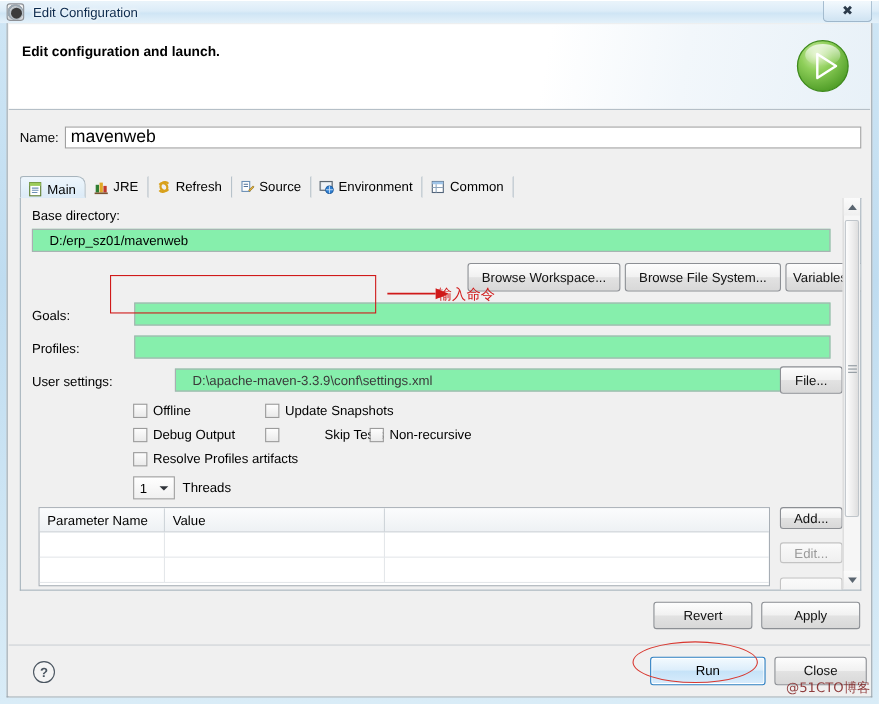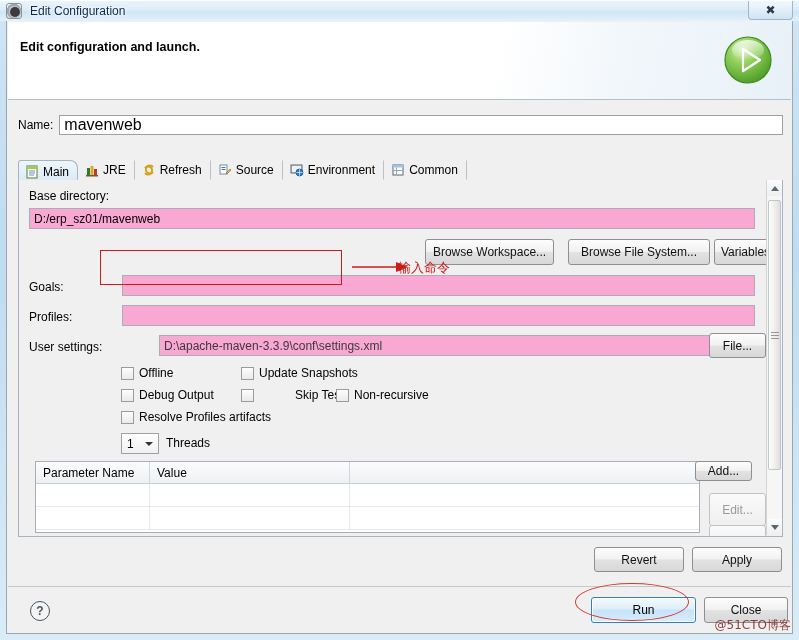--- a/index.html
+++ b/index.html
@@ -151,24 +151,24 @@
   #scrollinner {
     position: absolute; left: 0; top: 0;
     width: 748px; height: 355px;
   }
 
   .sec-label { position: absolute; font-size: 12px; }
   .txtfield {
     position: absolute;
     height: 21px;
     border: 1px solid #abadb3;
-    background: #f9a8d4;
+    background: #86efac;
     font-family: "Liberation Sans", sans-serif;
     font-size: 12px;
-    padding: 0 4px;
+    padding: 0 15px;
     outline: none;
     color: #000;
   }
   .txtfield.readonlyish { color: #3a3a3a; }
 
   .btn {
     border: 1px solid #8c8f94;
     border-radius: 3px;
     background: linear-gradient(180deg,#fdfdfd 0%,#f1f1f1 48%,#e2e2e2 52%,#d8d8d8 100%);
     font-family: "Liberation Sans", sans-serif;
@@ -447,21 +447,21 @@
       </div>
     </div>
 
     <div id="scrollarea">
       <div id="scrollinner">
 
         <span class="sec-label" style="left:10px; top:9px;">Base directory:</span>
 
         <input class="txtfield" style="left: 10px; top: 28px; width: 726px;" type="text" value="D:/erp_sz01/mavenweb">
 
-        <div class="btn" style="position:absolute; left:406px; top:59px; width:129px; height:26px;">Browse Workspace...</div>
+        <div class="btn" style="position:absolute; left:406px; top:59px; width:139px; height:26px;">Browse Workspace...</div>
         <div class="btn" style="position:absolute; left:549px; top:59px; width:142px; height:26px;">Browse File System...</div>
         <div class="btn" style="position:absolute; left:695px; top:59px; width:73px; height:26px;">Variables...</div>
 
         <span class="sec-label" style="left:10px; top:100px;">Goals:</span>
         <input class="txtfield" style="left: 103px; top: 95px; width: 633px;" type="text" value="">
 
         <span class="sec-label" style="left:10px; top:130px;">Profiles:</span>
         <input class="txtfield" style="left: 103px; top: 125px; width: 633px;" type="text" value="">
 
         <span class="sec-label" style="left:10px; top:160px;text-align:center;">User settings:</span>
@@ -510,22 +510,22 @@
             <div class="td" style="width:200px;"></div>
             <div class="td" style="width:349px; border-right:none;"></div>
           </div>
           <div class="prow">
             <div class="td" style="width:114px;"></div>
             <div class="td" style="width:200px;"></div>
             <div class="td" style="width:349px; border-right:none;"></div>
           </div>
         </div>
 
-        <div class="btn" style="position:absolute; left:676px; top:281px; width:57px; height:20px;">Add...</div>
-        <div class="btn disabled" style="position:absolute; left:690px; top:313px; width:57px; height:33px;">Edit...</div>
+        <div class="btn" style="position:absolute; left:690px; top:281px; width:57px; height:20px;">Add...</div>
+        <div class="btn disabled" style="position:absolute; left:690px; top:313px; width:57px; height:19px;">Edit...</div>
         <div class="btn disabled" style="position:absolute; left:690px; top:345px; width:57px; height:25px;"></div>
 
       </div>
 
       <div id="vscroll">
         <div class="sb-arrow up">
           <span class="tri-up"></span>
         </div>
         <div id="sb-thumb">
           <span class="grip">

